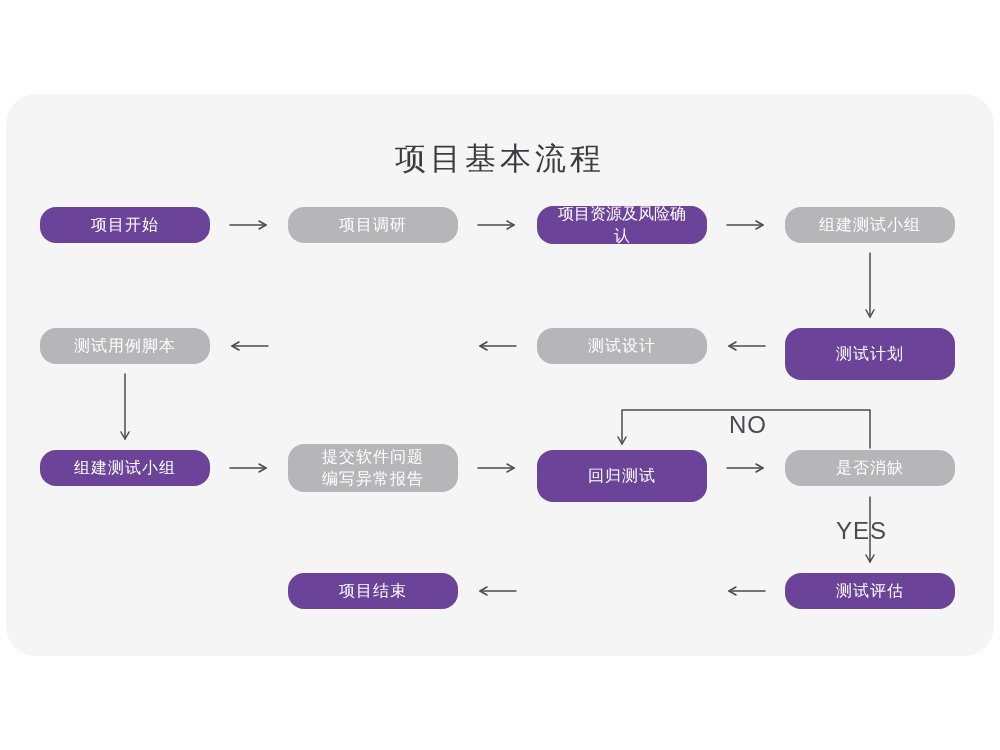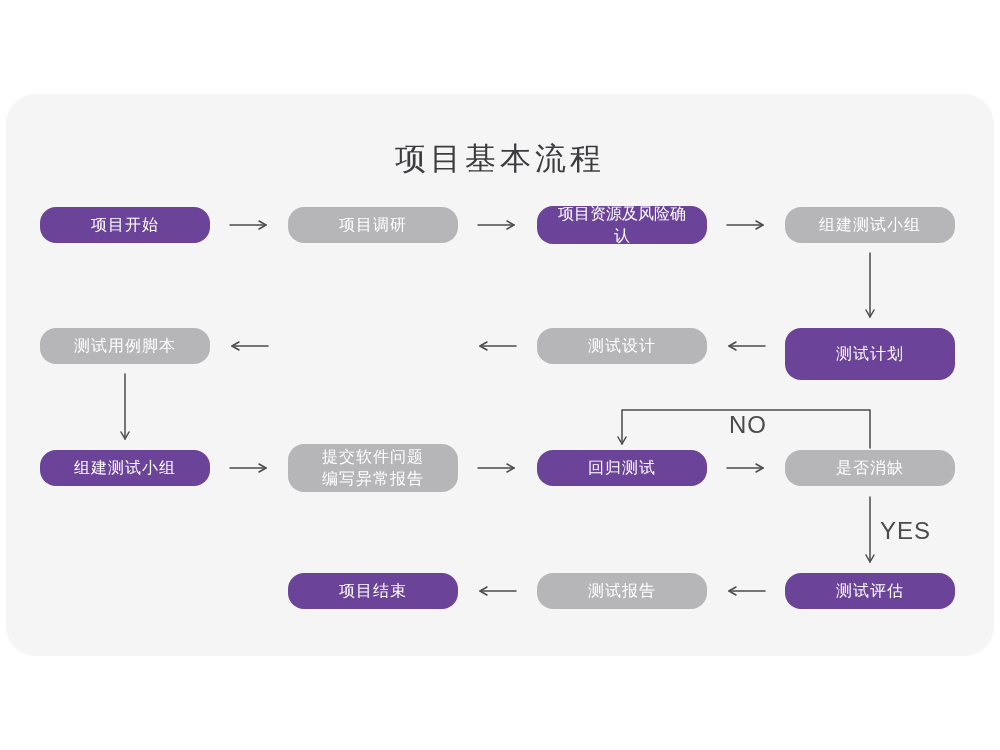--- a/index.html
+++ b/index.html
@@ -51,29 +51,28 @@
 
   <div class="node gray" style="left:40px;  top:328px; width:170px; height:36px;">测试用例脚本</div>
   <div class="node gray" style="left:537px; top:328px; width:170px; height:36px;text-align:right;">测试设计</div>
   <div class="node purple" style="left:785px; top:328px; width:170px; height:52px;">测试计划</div>
 
   <div class="node purple" style="left:40px;  top:450px; width:170px; height:36px;">组建测试小组</div>
   <div class="node gray" style="left:288px; top:444px; width:170px; height:48px;">
     <span>提交软件问题</span>
     <span>编写异常报告</span>
   </div>
-  <div class="node purple" style="left:537px; top:450px; width:170px; height:36px;">回归测试</div>
+  <div class="node purple" style="left:537px; top:450px; width:170px; height:52px;">回归测试</div>
   <div class="node gray" style="left:785px; top:450px; width:170px; height:36px;">是否消缺</div>
 
   <div class="node purple" style="left:288px; top:573px; width:170px; height:36px;">项目结束</div>
-  <div class="node gray" style="left:537px; top:573px; width:170px; height:36px;">测试报告</div>
   <div class="node purple" style="left:785px; top:573px; width:170px; height:36px;">测试评估</div>
 
   <div class="edge-label" style="left:729px; top:414px;">NO</div>
-  <div class="edge-label" style="left:880px; top:520px;">YES</div>
+  <div class="edge-label" style="left:836px; top:520px;">YES</div>
 
   <svg class="edges" viewBox="0 0 1000 750">
     <defs>
       <marker id="arrow" viewBox="0 0 10 10" refX="8.5" refY="5" markerWidth="10" markerHeight="10" orient="auto-start-reverse" markerUnits="userSpaceOnUse">
         <path class="edge-stroke" d="M1.5,1 L8.5,5 L1.5,9"></path>
       </marker>
     </defs>
 
     <line class="edge-stroke" x1="230" y1="225" x2="266" y2="225" marker-end="url(#arrow)"></line>
     <line class="edge-stroke" x1="478" y1="225" x2="514" y2="225" marker-end="url(#arrow)"></line>

